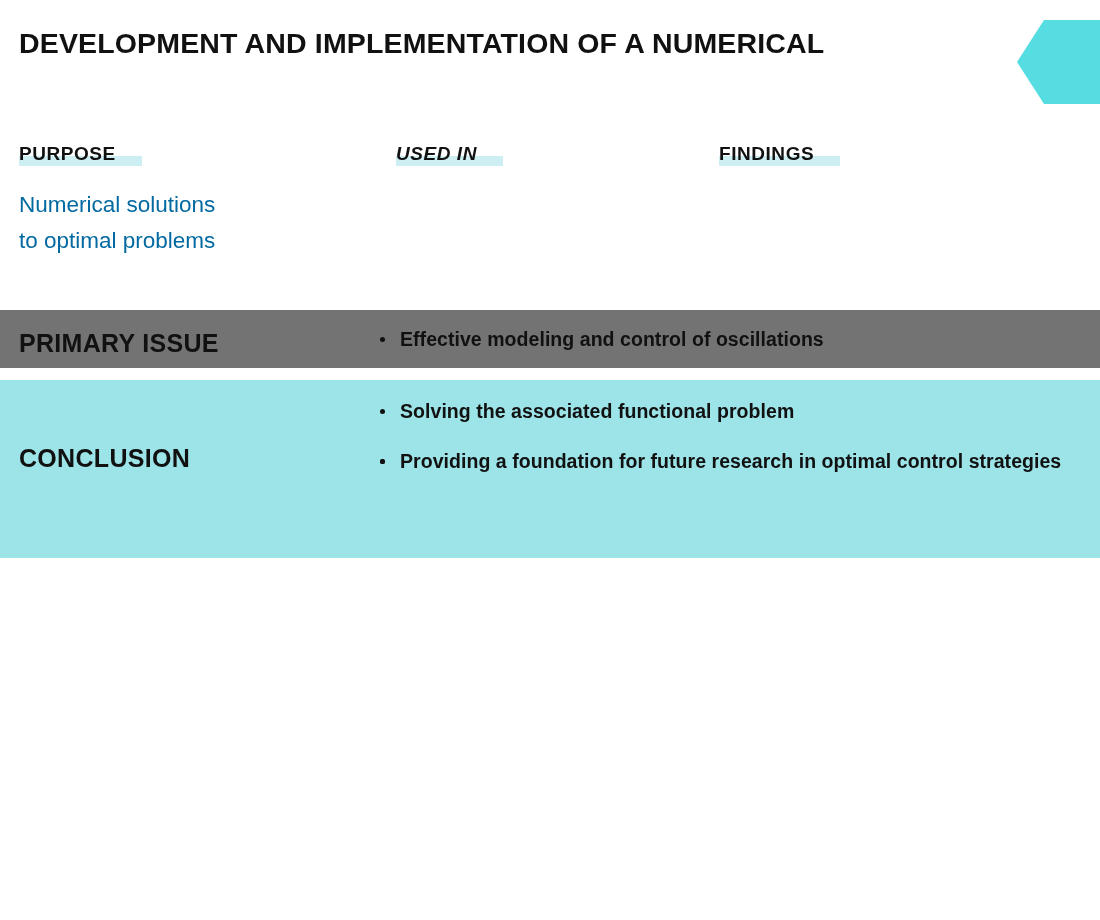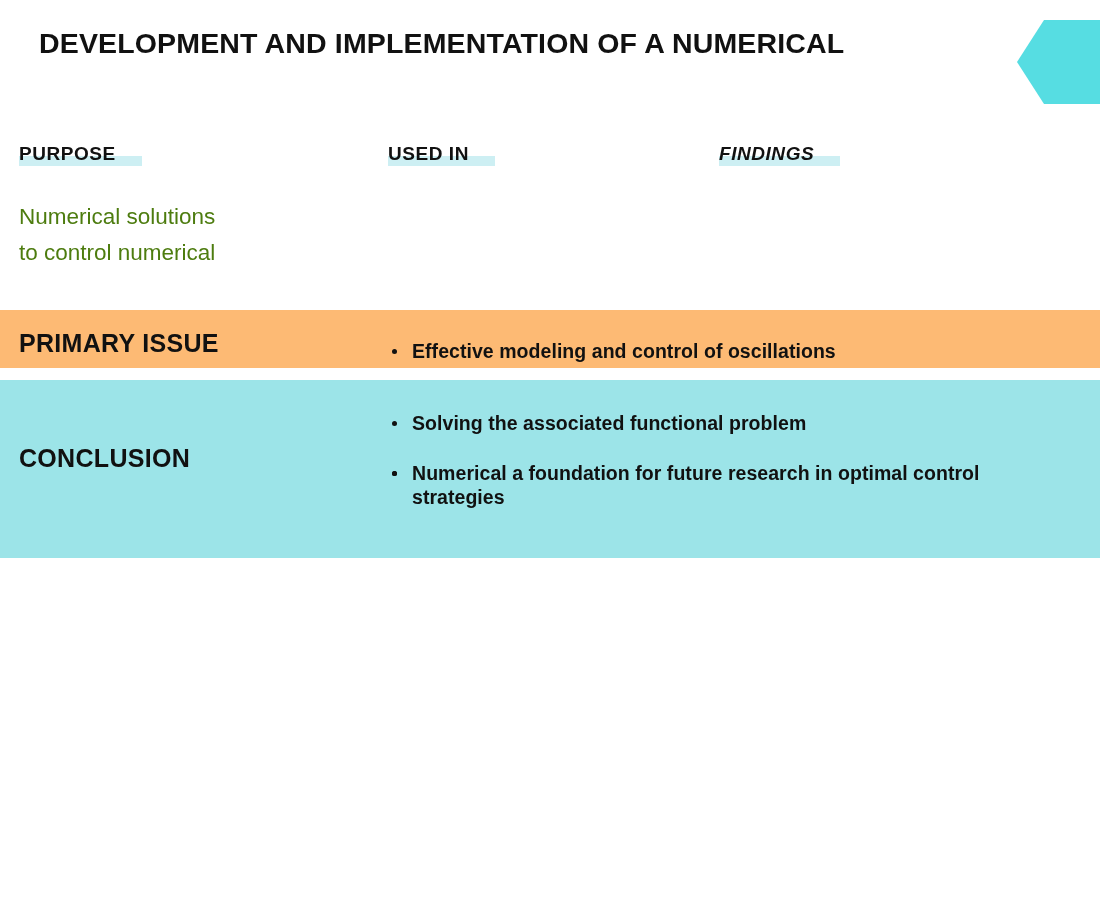--- a/index.html
+++ b/index.html
@@ -38,34 +38,34 @@
     left: 19px;
     top: 25px;
     width: 990px;
     font-size: 28.5px;
     font-weight: 700;
     line-height: 1.28;
     letter-spacing: 0.15px;
     text-transform: uppercase;
     color: #111111;
   }
-  .title-line { display: block; white-space: nowrap; margin-left: 20px; }
+  .title-line { display: block; white-space: nowrap; }
 
   
   .facts {
     position: absolute;
     left: 0;
     top: 144px;
     width: 1100px;
     height: 140px;
   }
   .fact-col { position: absolute; top: 0; }
   .fact-col.c0 { left: 19px;  width: 350px; }
-  .fact-col.c1 { left: 388px; width: 320px; }
-  .fact-col.c2 { left: 719px; width: 360px; font-style: italic; }
+  .fact-col.c1 { left: 396px; width: 320px; font-style: italic; }
+  .fact-col.c2 { left: 719px; width: 360px; }
 
   .fact-head {
     position: relative;
     display: inline-block;
     font-size: 19px;
     font-weight: 700;
     letter-spacing: 0.55px;
     text-transform: uppercase;
     color: #111111;
     line-height: 1;
@@ -77,39 +77,39 @@
     left: 0;
     bottom: -1px;
     height: 10px;
     width: calc(100% + 26px);
     background: #cdeff3;
     z-index: 0;
   }
   .fact-head .txt { position: relative; z-index: 1; }
 
   .fact-body {
-    margin-top: 34px;
+    margin-top: 22px;
     font-size: 22.5px;
     font-weight: 400;
     line-height: 1.62;
-    color: #4d7c0f;
+    color: #0369a1;
   }
   .fact-body .bline { display: block; white-space: nowrap; }
 
   
   .band {
     position: absolute;
     left: 0;
     width: 1100px;
     box-sizing: border-box;
   }
   .band.primary {
     top: 310px;
     height: 58px;
-    background: #fdba74;
+    background: #737373;
   }
   .band.conclusion {
     top: 380px;
     height: 178px;
     background: #9ce4e8;
   }
   .band-label {
     position: absolute;
     left: 19px;
     font-size: 25px;
@@ -120,21 +120,21 @@
     line-height: 1;
     white-space: nowrap;
   }
   .band.primary .band-label { top: 21px; }
   .band.conclusion .band-label { top: 66px; }
 
   .band-list {
     position: absolute;
     left: 378px;
     right: 20px;
-    margin: 12px;
+    margin: 0;
     padding: 0;
     list-style: none;
   }
   .band.primary .band-list { top: 18px; }
   .band.conclusion .band-list { top: 20px; }
 
   .band-list li {
     position: relative;
     padding-left: 22px;
     font-size: 19.5px;
@@ -170,21 +170,21 @@
 
 <div class="facts">
 
   <div class="fact-col c0">
     <div class="fact-head">
       <span class="hl"></span>
       <span class="txt">PURPOSE</span>
     </div>
     <div class="fact-body">
       <span class="bline">Numerical solutions</span>
-      <span class="bline">to control numerical</span>
+      <span class="bline">to optimal problems</span>
     </div>
   </div>
 
   <div class="fact-col c1">
     <div class="fact-head">
       <span class="hl"></span>
       <span class="txt">USED IN</span>
     </div>
   </div>
 
@@ -212,16 +212,16 @@
   <ul class="band-list">
     <li>
       <span class="dot"></span>
       <span>Solving the associated functional problem</span>
     </li>
     <li>
       <span class="dot"></span>
     </li>
     <li>
       <span class="dot"></span>
-      <span>Numerical a foundation for future research in optimal control strategies</span>
+      <span>Providing a foundation for future research in optimal control strategies</span>
     </li>
   </ul>
 </div>
 
 </body></html>

